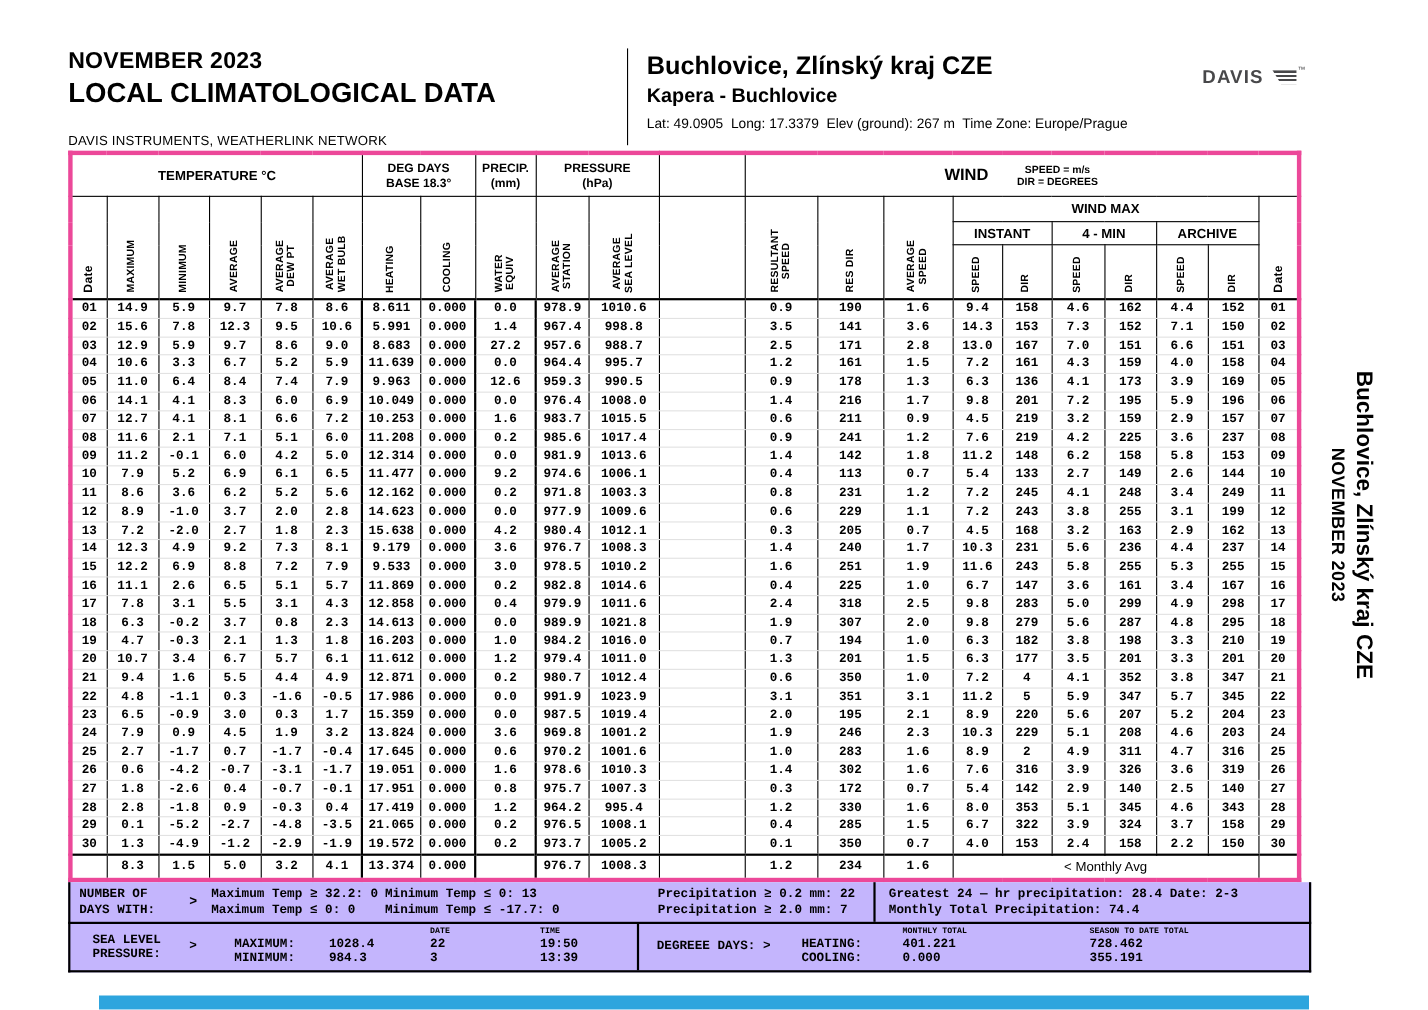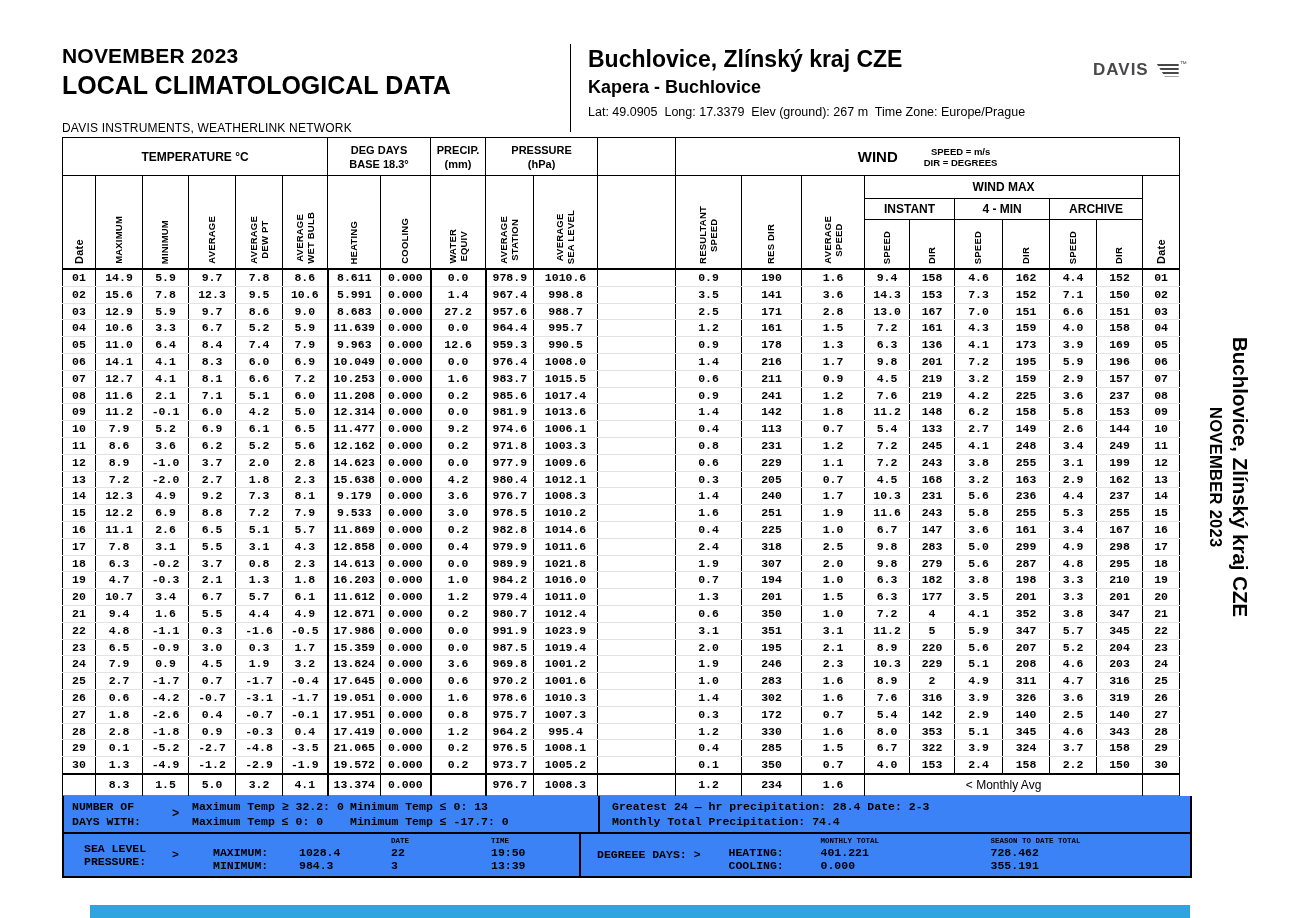--- a/index.html
+++ b/index.html
@@ -18,21 +18,21 @@
   .hr3{font-size:12.5px;margin-top:7px;white-space:pre}
   .logo{position:absolute;left:1093px;top:60px;display:flex;align-items:center;color:#48484a}
   .logo-text{font-size:17px;font-weight:700;letter-spacing:1px}
   .logo-flag{width:27px;height:13px;margin-left:3px;
      background:repeating-linear-gradient(to bottom,#48484a 0 2px,#fff 2px 4px);
      clip-path:polygon(18% 0,100% 0,100% 100%,48% 100%)}
   .logo-tm{font-size:7px;align-self:flex-start;margin-left:1px}
 
   
   .main{position:absolute;left:62px;top:137px;width:1130px}
-  table{border-collapse:collapse;table-layout:fixed;width:1093px;border:1px solid #ec4899}
+  table{border-collapse:collapse;table-layout:fixed;width:1093px;border:4px solid #ec4899}
   th{border:1px solid #000;padding:0;font-weight:bold;color:#000}
   .grp th{height:37px;font-size:12px;text-align:center;vertical-align:middle}
   .two div{line-height:14px;font-size:11px}
   .wh{display:flex;align-items:center;justify-content:center;gap:26px}
   .wh-t{font-size:15px}
   .wh-l{font-size:9.5px;text-align:center;line-height:11px}
   .vl{vertical-align:bottom;text-align:center;overflow:hidden}
   .vl span{display:inline-block;writing-mode:vertical-rl;transform:rotate(180deg);
      white-space:pre-line;font-size:9.5px;font-weight:bold;letter-spacing:.2px;
      line-height:10.5px;padding-bottom:3px}
@@ -46,21 +46,21 @@
      font-family:"Liberation Mono","DejaVu Sans Mono",monospace;
      font-size:11.5px;font-weight:bold;text-align:center;
      height:15.8px;line-height:15.8px;padding:0;overflow:hidden;white-space:nowrap}
   td.gb{border-left-width:2px}
   tr.mrow td.cell{border-top:2px solid #000;border-bottom:none;height:20px;line-height:20px}
   td.mnote{font-family:"Liberation Sans",sans-serif;font-weight:normal;font-size:12px}
 
   
   .box{border:2px solid #000;border-top:none;
      font-family:"Liberation Mono","DejaVu Sans Mono",monospace;
-     font-weight:bold;font-size:11.5px;background:#3b82f6}
+     font-weight:bold;font-size:11.5px;background:#c4b5fd}
   .b1{display:flex;height:36px}
   .b1 .ln{line-height:15px}
   .dw-label{width:100px;padding:3px 0 0 8px}
   .dw-arrow{width:20px;display:flex;align-items:center;font-size:12px}
   .dw-c1{width:158px;padding-top:3px}
   .dw-c2{width:248px;padding-top:3px}
   .dw-c3{width:196px;padding-top:3px}
   .dw-right{flex:1;border-left:2px solid #000;padding:3px 0 0 12px}
   .b2{display:flex;height:42px}
   .slp{width:515px;display:flex;align-items:center}
@@ -945,20 +945,24 @@
       </div>
       <div class="dw-arrow">&gt;</div>
       <div class="dw-c1">
         <div class="ln">Maximum Temp ≥ 32.2: 0</div>
         <div class="ln">Maximum Temp ≤ 0: 0</div>
       </div>
       <div class="dw-c2">
         <div class="ln">Minimum Temp ≤ 0: 13</div>
         <div class="ln">Minimum Temp ≤ -17.7: 0</div>
       </div>
+      <div class="dw-c3">
+        <div class="ln">Precipitation ≥ 0.2 mm: 22</div>
+        <div class="ln">Precipitation ≥ 2.0 mm: 7</div>
+      </div>
       <div class="dw-right">
         <div class="ln">Greatest 24 — hr precipitation: 28.4 Date: 2-3</div>
         <div class="ln">Monthly Total Precipitation: 74.4</div>
       </div>
     </div>
 
     <div class="box b2">
       <div class="slp">
         <span class="slp-label">SEA LEVEL PRESSURE:</span>
         <span class="slp-arrow">&gt;</span>

